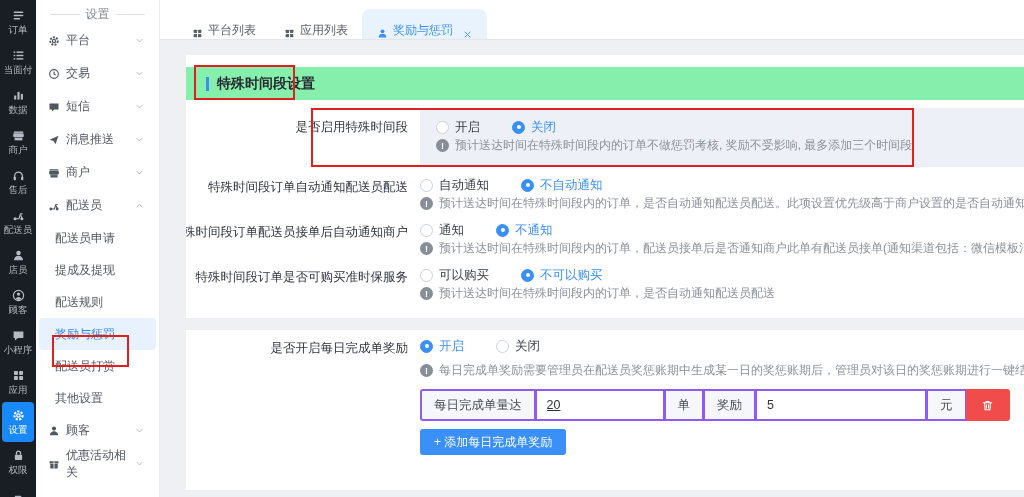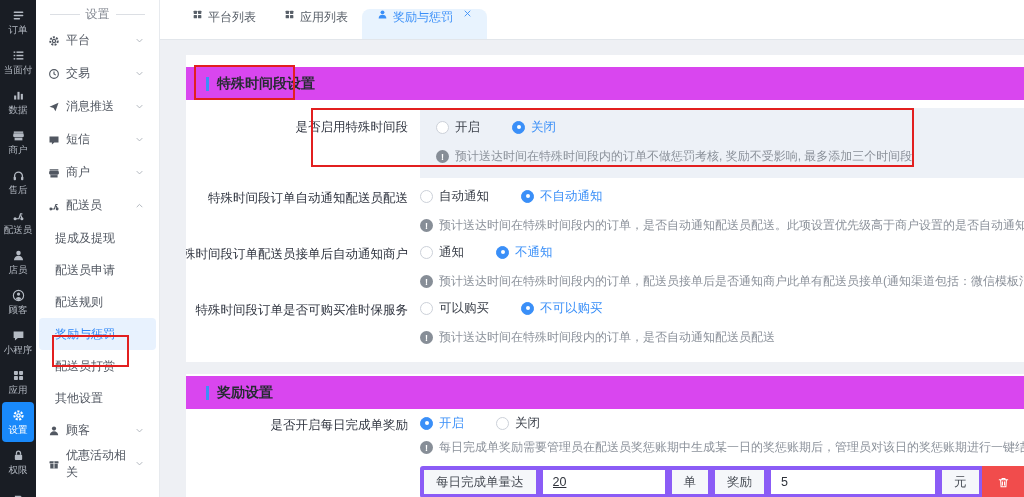--- a/index.html
+++ b/index.html
@@ -24,53 +24,53 @@
   .sub-header::before,.sub-header::after { content:""; flex:1; height:1px; background:#dcdfe4; margin:0 6px; }
   .sb-item { height:33px; display:flex; align-items:center; padding:0 9px 0 12px; cursor:pointer; }
   .sb-item .ic { width:12px; height:12px; margin-right:6px; flex-shrink:0; }
   .sb-item .chev { margin-left:auto; width:9px; height:9px; color:#aab0b8; }
   .sb-sub { height:32px; display:flex; align-items:center; padding-left:19px; cursor:pointer; }
   .sb-sub.active { background:#e8f2fe; color:#2e86f7; border-radius:4px; margin:0 3px; padding-left:16px; }
 
   
   .main { flex:1; min-width:0; display:flex; flex-direction:column; }
   .tabbar { height:40px; background:#fff; border-bottom:1px solid #e2e6eb; display:flex; align-items:flex-end; padding-left:18px; flex-shrink:0; }
-  .tab { height:30px; display:flex; align-items:flex-start; gap:5px; padding:0 14px; font-size:12px; color:#596069; cursor:pointer; }
+  .tab { height:30px; display:flex; align-items:flex-end; gap:5px; padding:0 14px; font-size:12px; color:#596069; cursor:pointer; }
   .tab .ic { width:11px; height:11px; }
   .tab.active { background:#e8f3fe; color:#3a8ff8; border-radius:8px 8px 0 0; padding:0 15px; }
   .tab .close { width:9px; height:9px; margin-left:5px; cursor:pointer; }
   .content { flex:1; overflow:hidden; }
 
   .card { background:#fff; margin-left:26px; overflow:hidden; }
   .card1 { margin-top:15px; padding:12px 0 16px; }
   .card2 { margin-top:12px; padding:2px 0 0; height:160px; }
-  .card-head { height:33px; background:#d946ef; display:flex; align-items:center; padding-left:20px; gap:8px; }
+  .card-head { height:33px; background:#86efac; display:flex; align-items:center; padding-left:20px; gap:8px; }
   .accent { width:3px; height:14px; background:#3a8ff8; flex-shrink:0; }
   .card-title { font-size:14px; font-weight:bold; color:#272b33; }
 
   .frow { display:flex; font-size:12.5px; margin-top:10px; }
   .flabel { width:234px; flex-shrink:0; display:flex; justify-content:flex-end; padding-right:12px; color:#303540; padding-top:2px; white-space:nowrap; }
   .fcontent { flex:1; min-width:0; }
   .frow.hl { margin-top:8px; }
   .frow.hl .flabel { padding-top:11px; }
   .frow.hl .fcontent { background:#edf1f7; padding:11px 16px 13px; min-height:58px; }
 
   .radios { display:flex; align-items:center; gap:32px; height:16px; }
   .radio { display:inline-flex; align-items:center; gap:6px; cursor:pointer; color:#3b404a; }
   .rc { width:13px; height:13px; border-radius:50%; border:1px solid #ccd1d9; background:#fff; position:relative; flex-shrink:0; }
   .radio.sel { color:#3a8ff8; }
   .radio.sel .rc { background:#3a8ff8; border-color:#3a8ff8; }
   .radio.sel .rc::after { content:""; position:absolute; left:3.5px; top:3.5px; width:4px; height:4px; background:#fff; border-radius:50%; }
 
-  .info { display:flex; align-items:center; gap:6px; color:#8b919a; font-size:12px; margin-top:13px; white-space:nowrap; overflow:hidden; }
+  .info { display:flex; align-items:center; gap:6px; color:#8b919a; font-size:12px; margin-top:2px; white-space:nowrap; overflow:hidden; }
   .info-ic { width:13px; height:13px; border-radius:50%; background:#878e97; color:#fff; font-size:9px; font-weight:bold; display:inline-flex; align-items:center; justify-content:center; flex-shrink:0; }
   .info-ic::before { content:"!"; }
 
   .igroup { display:inline-flex; height:32px; margin-top:10px; align-items:stretch; font-size:12.5px; }
-  .cell { border:4px solid #8b5cf6; display:inline-flex; align-items:center; padding:0 12px; margin-left:-1px; }
+  .cell { border:2px solid #8b5cf6; display:inline-flex; align-items:center; padding:0 12px; margin-left:-1px; }
   .cell:first-child { margin-left:0; border-radius:3px 0 0 3px; }
   .lbl-cell { background:#f5f7fa; color:#474c54; white-space:nowrap; }
   .input-cell { background:#fff; color:#2f333b; font-size:12.5px; font-family:inherit; padding:0 10px; outline:none; }
   .input-qty { width:130px;text-decoration:underline; }
   .input-amt { width:172px; }
   .del-btn { width:44px; background:#f14c4c; border:none; border-radius:0 3px 3px 0; margin-left:-1px; display:inline-flex; align-items:center; justify-content:center; cursor:pointer; padding:0; }
   .del-btn .ic { width:13px; height:13px; color:#fff; }
   .add-btn { display:inline-flex; align-items:center; margin-top:8px; height:26px; background:#3a8ff8; color:#fff; border:none; border-radius:3px; font-size:12px; padding:0 14px; cursor:pointer; font-family:inherit; }
 
   .ic svg { width:100%; height:100%; display:block; }
@@ -269,37 +269,37 @@
           <span>交易</span>
           <span class="ic chev">
             <svg viewBox="0 0 16 16">
               <path d="M3.5 6l4.5 4.5L12.5 6" fill="none" stroke="currentColor" stroke-width="1.6" stroke-linecap="round"></path>
             </svg>
           </span>
         </div>
         <div class="sb-item">
           <span class="ic ">
             <svg viewBox="0 0 16 16">
+              <path d="M2 3.4h12v8H8.4L5.2 14v-2.6H2z" fill="currentColor"></path>
+            </svg>
+          </span>
+          <span>短信</span>
+          <span class="ic chev">
+            <svg viewBox="0 0 16 16">
+              <path d="M3.5 6l4.5 4.5L12.5 6" fill="none" stroke="currentColor" stroke-width="1.6" stroke-linecap="round"></path>
+            </svg>
+          </span>
+        </div>
+        <div class="sb-item">
+          <span class="ic ">
+            <svg viewBox="0 0 16 16">
               <path d="M2 7.6L14 2.2 10 13.8 7.4 9.4z" fill="currentColor"></path>
             </svg>
           </span>
           <span>消息推送</span>
-          <span class="ic chev">
-            <svg viewBox="0 0 16 16">
-              <path d="M3.5 6l4.5 4.5L12.5 6" fill="none" stroke="currentColor" stroke-width="1.6" stroke-linecap="round"></path>
-            </svg>
-          </span>
-        </div>
-        <div class="sb-item">
-          <span class="ic ">
-            <svg viewBox="0 0 16 16">
-              <path d="M2 3.4h12v8H8.4L5.2 14v-2.6H2z" fill="currentColor"></path>
-            </svg>
-          </span>
-          <span>短信</span>
           <span class="ic chev">
             <svg viewBox="0 0 16 16">
               <path d="M3.5 6l4.5 4.5L12.5 6" fill="none" stroke="currentColor" stroke-width="1.6" stroke-linecap="round"></path>
             </svg>
           </span>
         </div>
         <div class="sb-item">
           <span class="ic ">
             <svg viewBox="0 0 16 16">
               <g fill="currentColor">
@@ -327,24 +327,24 @@
             </svg>
           </span>
           <span>配送员</span>
           <span class="ic chev">
             <svg viewBox="0 0 16 16">
               <path d="M3.5 10.5L8 6l4.5 4.5" fill="none" stroke="currentColor" stroke-width="1.6" stroke-linecap="round"></path>
             </svg>
           </span>
         </div>
         <div class="sb-sub">
+          <span>配送员申请</span>
+        </div>
+        <div class="sb-sub">
           <span>提成及提现</span>
-        </div>
-        <div class="sb-sub">
-          <span>配送员申请</span>
         </div>
         <div class="sb-sub">
           <span>配送规则</span>
         </div>
         <div class="sb-sub active">
           <span>奖励与惩罚</span>
         </div>
         <div class="sb-sub">
           <span>配送员打赏</span>
         </div>
@@ -518,24 +518,20 @@
             </div>
             <div class="info">
               <span class="info-ic"></span>
               <span>预计送达时间在特殊时间段内的订单，是否自动通知配送员配送</span>
             </div>
           </div>
         </div>
       </div>
 
       <div class="card card2">
-        <div class="card-head">
-          <span class="accent"></span>
-          <span class="card-title">奖励设置</span>
-        </div>
 
         <div class="frow" style="margin-top:6px;">
           <div class="flabel">是否开启每日完成单奖励</div>
           <div class="fcontent">
             <div class="radios">
               <label class="radio sel">
                 <span class="rc"></span>
                 <span>开启</span>
               </label>
               <label class="radio">

